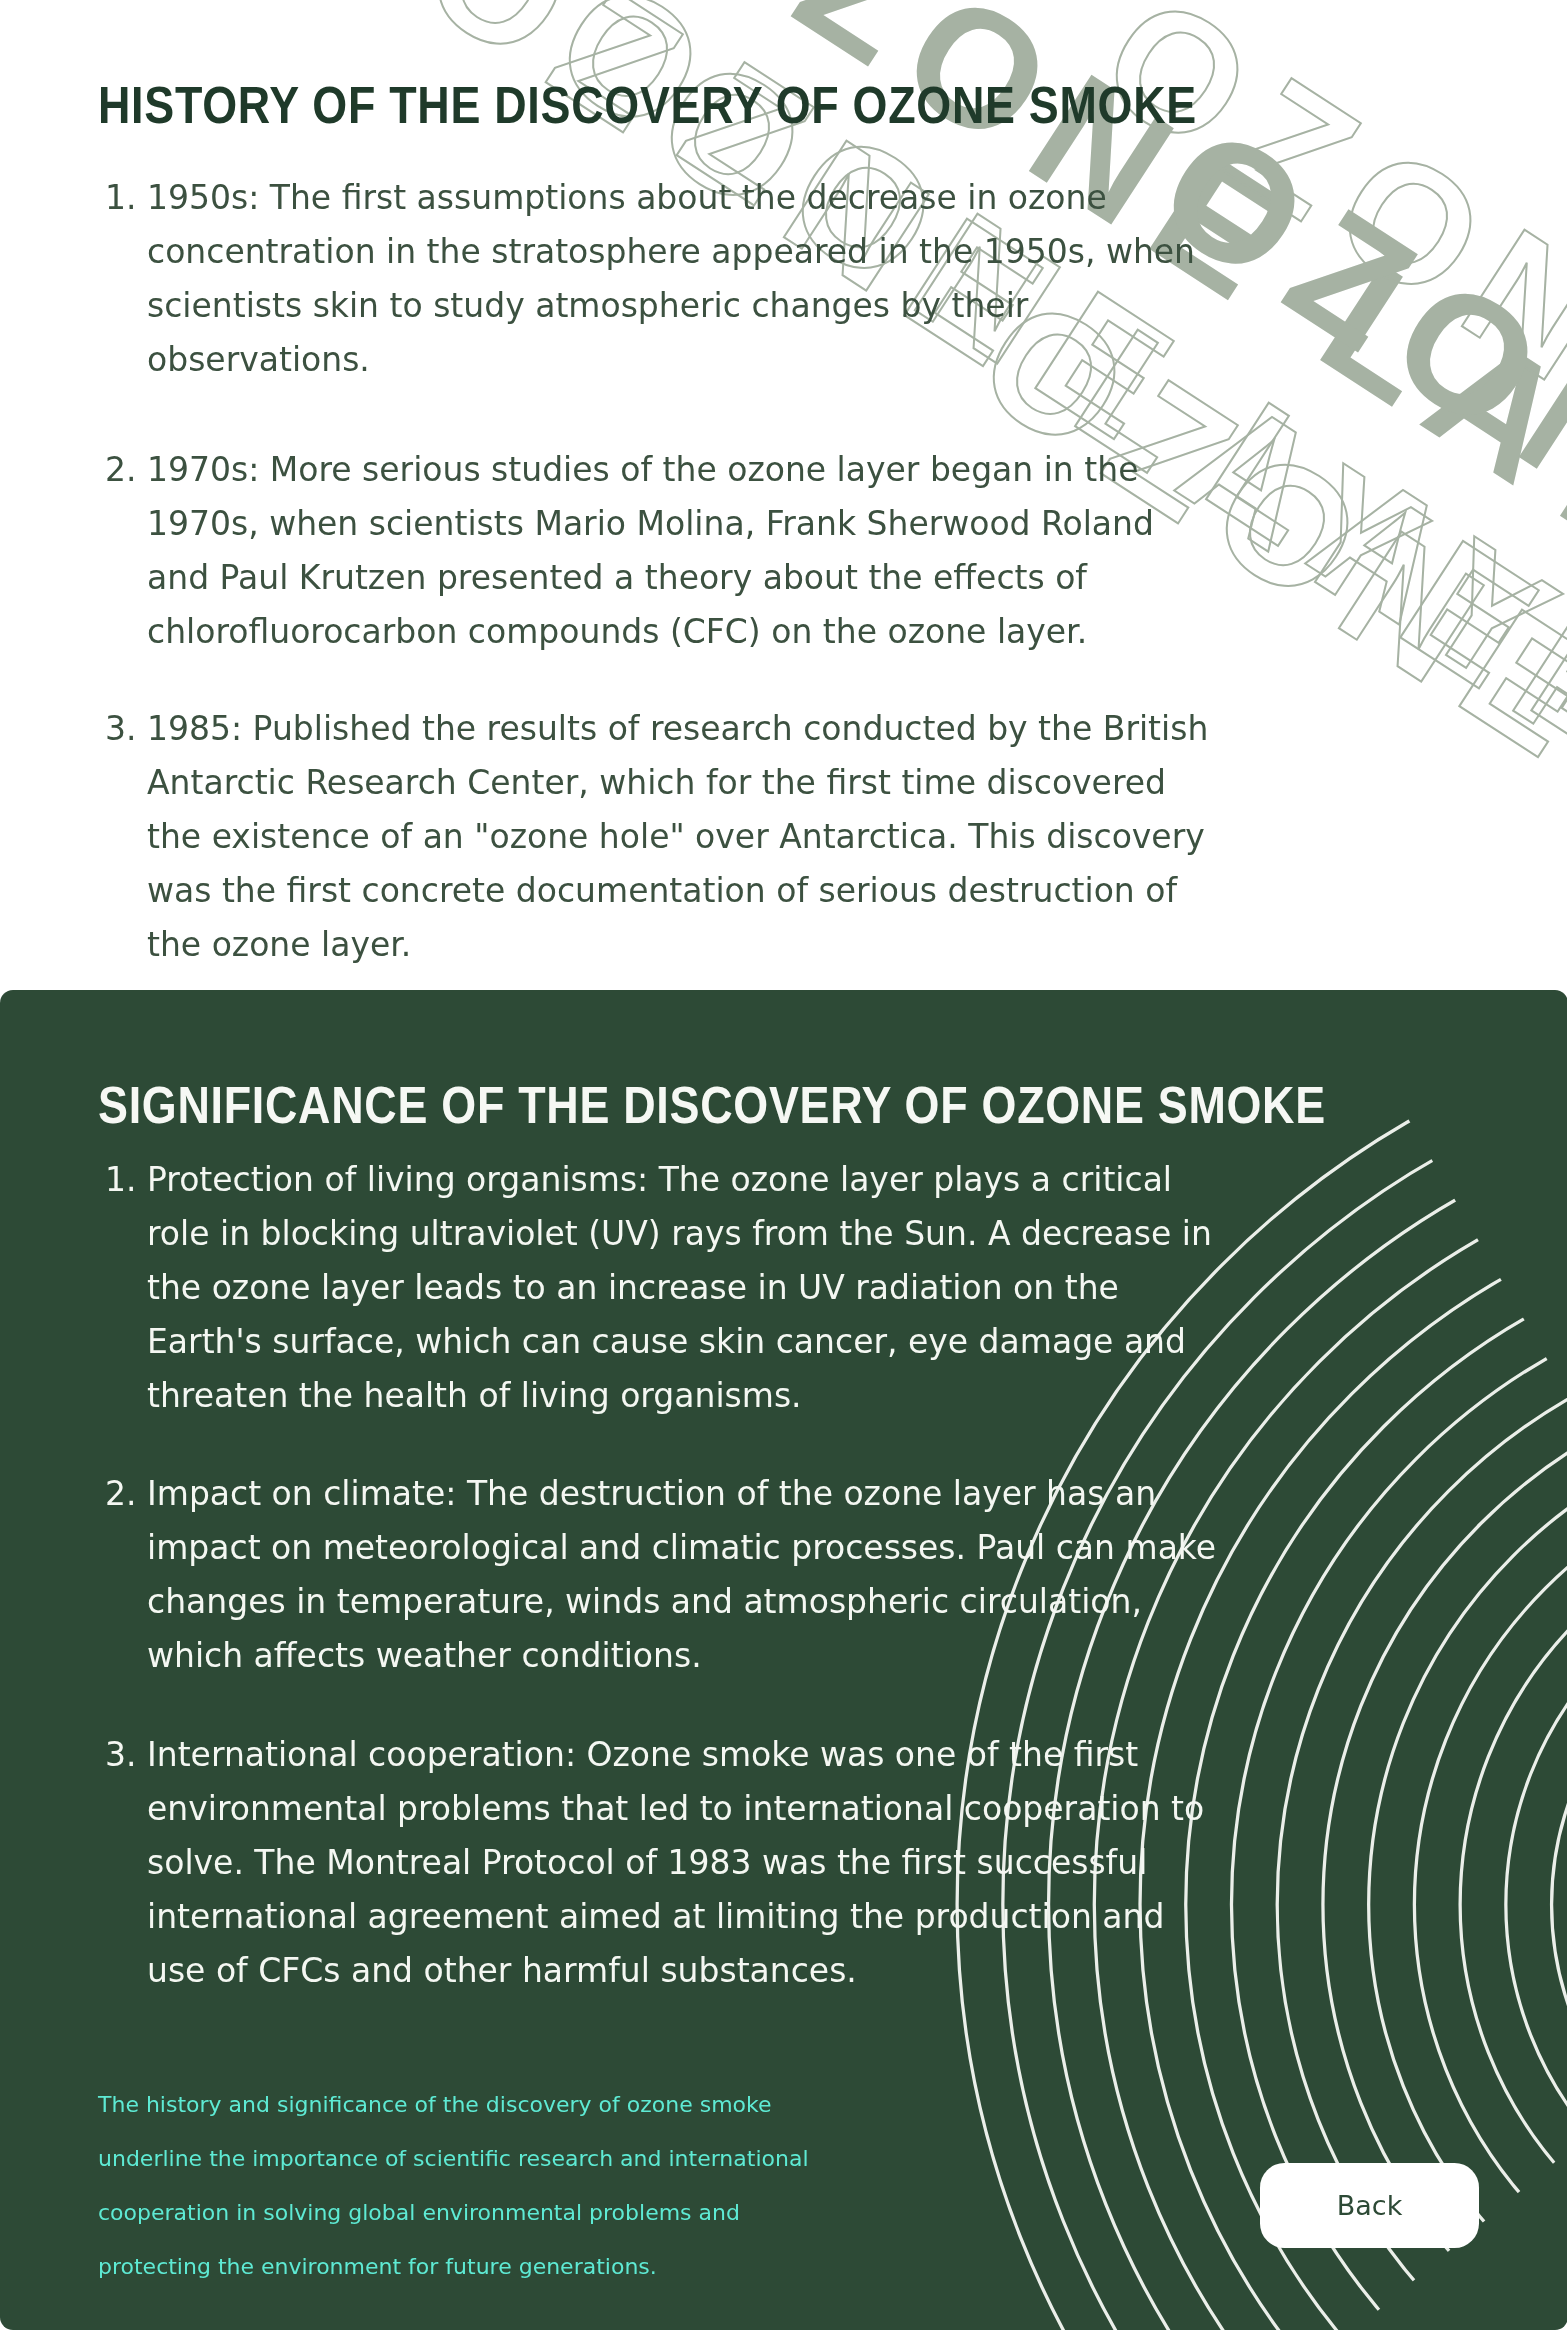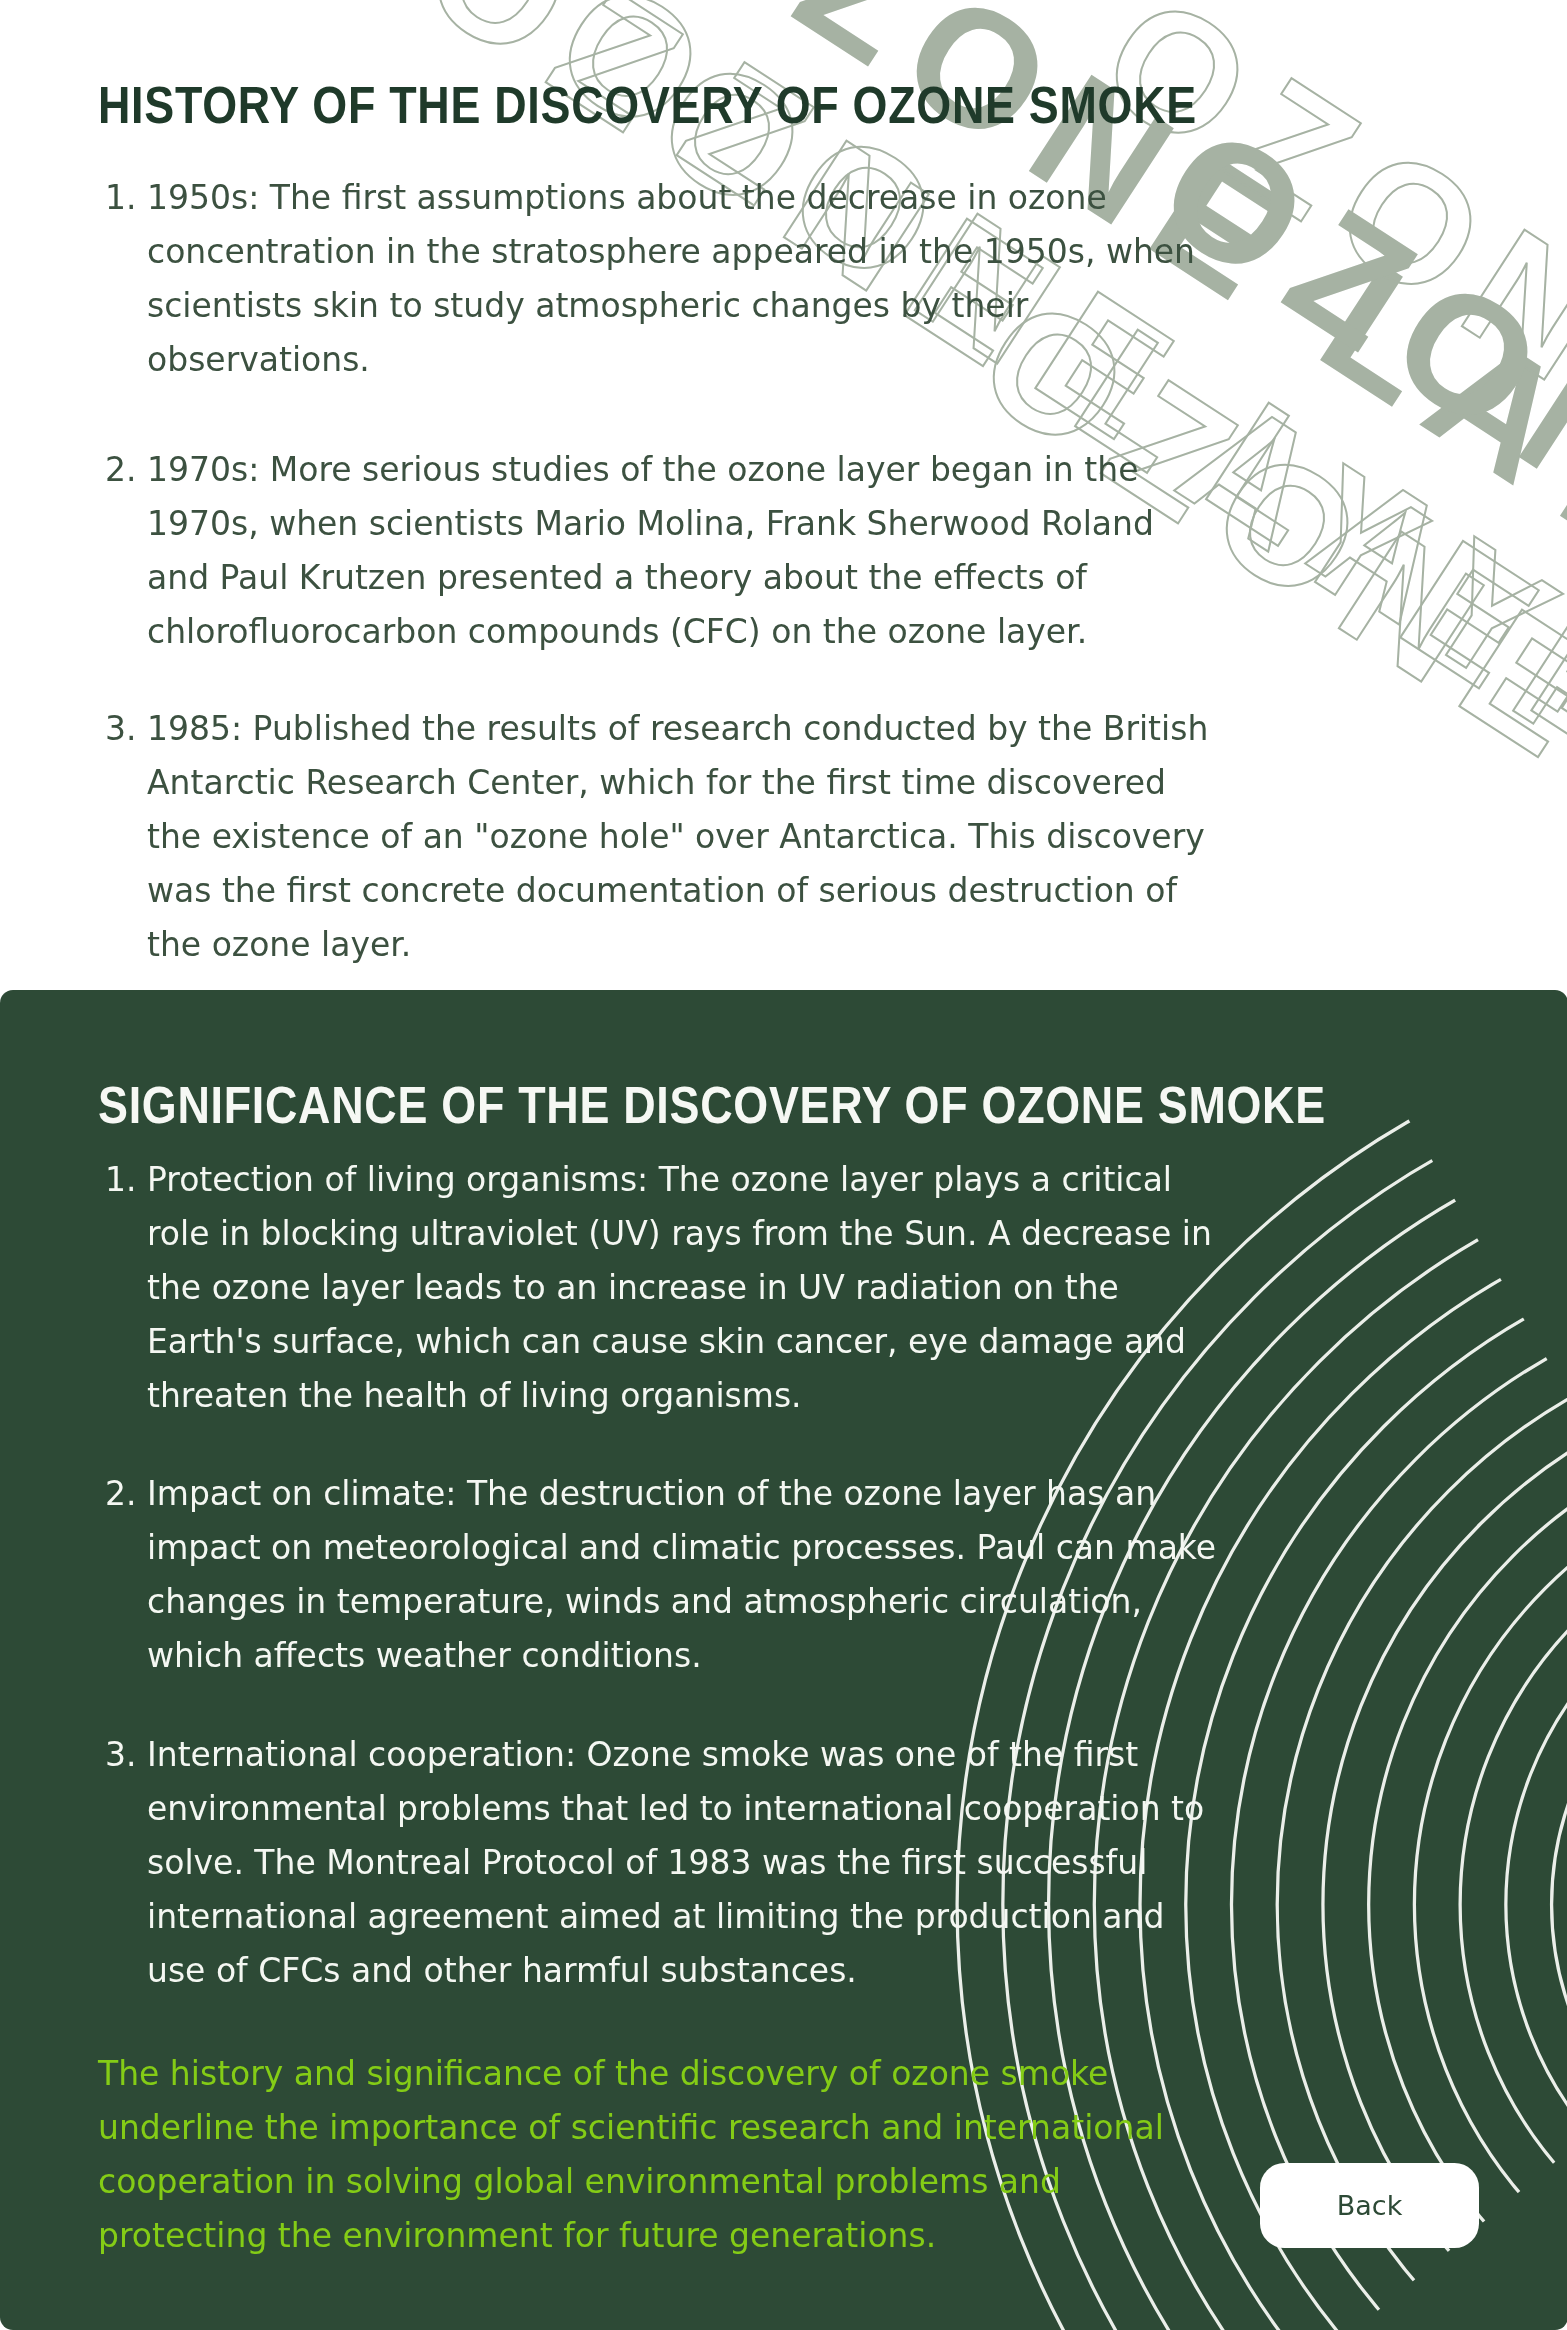--- a/index.html
+++ b/index.html
@@ -39,22 +39,22 @@
     position:absolute; z-index:2; left:105px;
     display:flex; align-items:flex-start;
     font-size:33px; line-height:54px;
   }
   .item-num  { flex:0 0 42px; }
   .item-text { white-space:pre-line; width:1225px; }
   .green-text { color:#3c5140; }
   .white-text { color:#f4f7f2; }
 
   .closing {
-    position:absolute; z-index:2; left:98px; top:1057px;
-    font-size:33px; line-height:54px; color:#84cc16;
+    position:absolute; z-index:2; left:98px; top:1088px;
+    font-size:22px; line-height:54px; color:#5eead4;
     white-space:pre-line; width:1225px;
   }
 
   
   .arcs { position:absolute; z-index:1; left:0; top:0; pointer-events:none; }
 
   
   .back-button {
     position:absolute; z-index:3; left:1260px; top:1173px;
     width:219px; height:85px; border:none; border-radius:24.5px;

